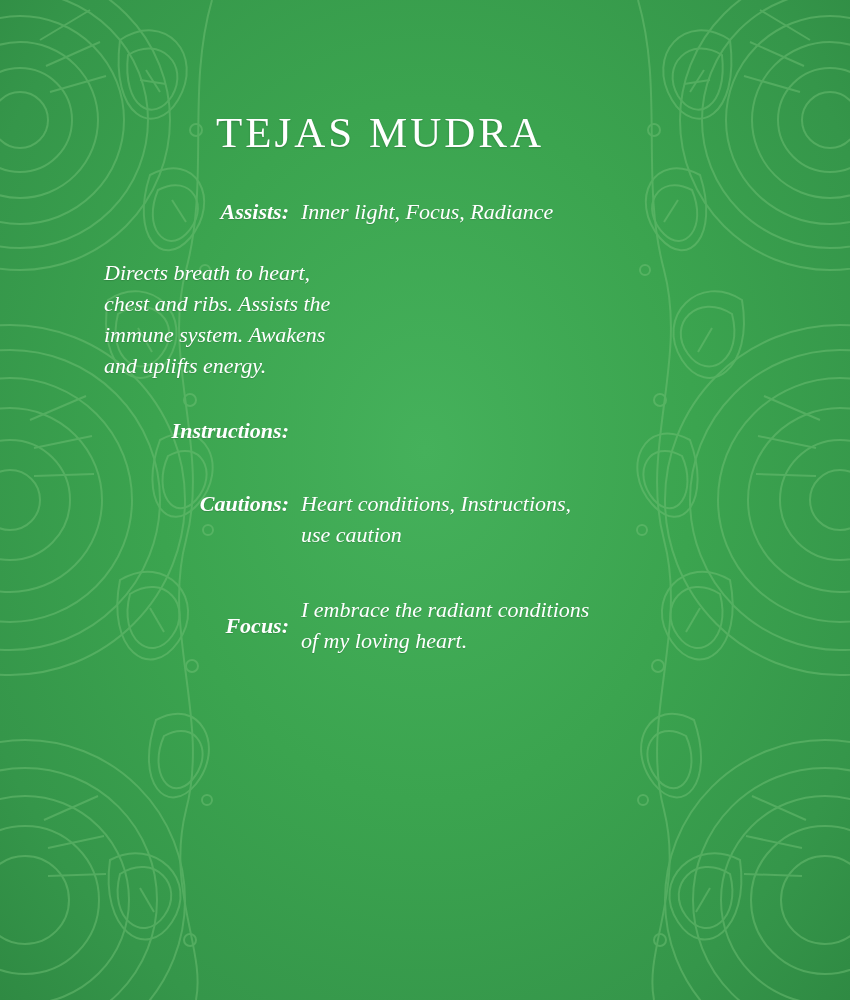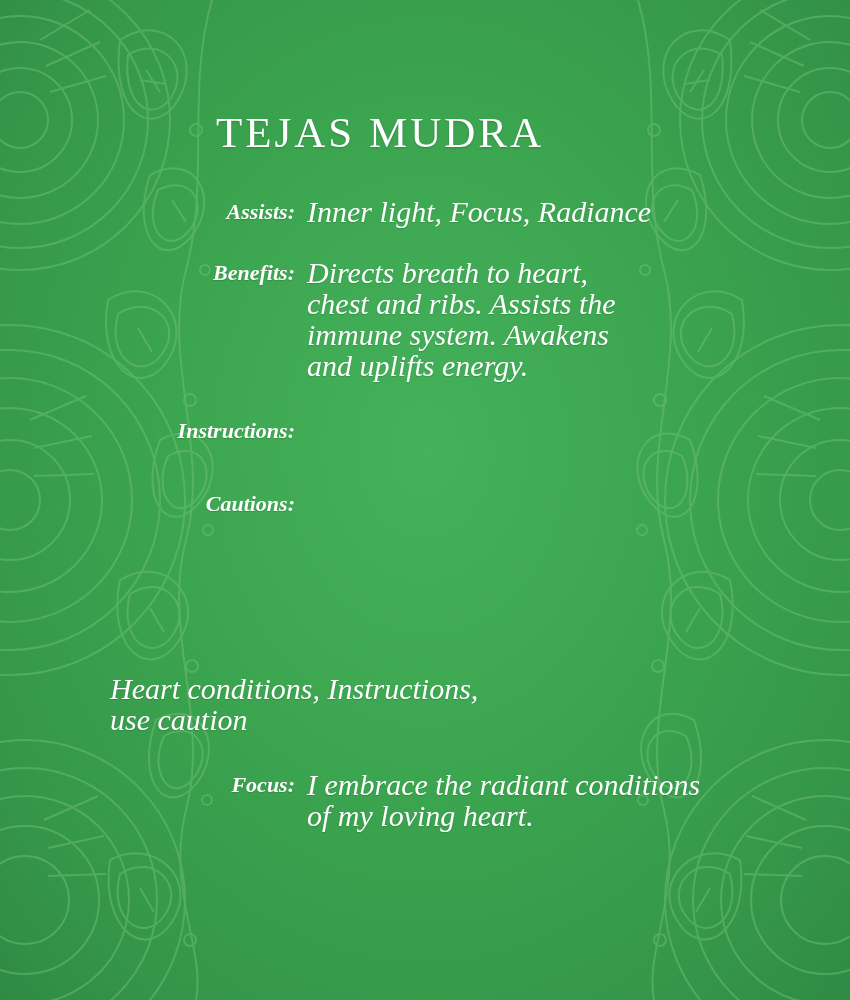--- a/index.html
+++ b/index.html
@@ -54,21 +54,21 @@
     font-family: "Liberation Serif", serif;
     font-size: 43px;
     letter-spacing: 3px;
     font-weight: 400;
     text-shadow: 0 1px 2px rgba(0,0,0,0.18);
   }
 
   .rows {
     position: absolute;
     top: 196px;
-    left: 110px;
+    left: 104px;
     width: 640px;
   }
 
   .row {
     display: flex;
     align-items: flex-start;
     margin-bottom: 26px;
   }
 
   .row .label {
@@ -84,31 +84,31 @@
     line-height: 31px;
     white-space: nowrap;
     text-shadow: 0 1px 1px rgba(0,0,0,0.15);
   }
 
   .row .value {
     flex: 1 1 auto;
     color: #ffffff;
     font-family: "Liberation Serif", serif;
     font-style: italic;
-    font-size: 30px;
+    font-size: 22px;
     line-height: 31px;
     text-shadow: 0 1px 1px rgba(0,0,0,0.15);
     white-space: pre-line;
   }
 
   .row.assists      { margin-bottom: 30px; }
   .row.benefits     { margin-bottom: 34px; }
   .row.instructions { margin-bottom: 42px; }
-  .row.cautions     { margin-bottom: 34px; flex-direction: column; }
-  .row.focus        { margin-bottom: 0; }
+  .row.cautions     { margin-bottom: 44px; }
+  .row.focus        { margin-bottom: 0; align-items: center; }
 </style>
 </head>
 <body>
 
 <div class="card">
 
   <div class="ornament left">
     <svg width="215" height="1000" viewBox="0 0 215 1000" xmlns="http://www.w3.org/2000/svg">
       <g stroke="#74c278" stroke-width="2" fill="none" opacity="0.85">
 
@@ -246,21 +246,20 @@
     <div class="title">TEJAS MUDRA</div>
 
     <div class="rows">
 
       <div class="row assists">
         <div class="label">Assists:</div>
         <div class="value">Inner light, Focus, Radiance</div>
       </div>
 
       <div class="row benefits">
-        <div class="label">Benefits:</div>
         <div class="value">Directs breath to heart,
 chest and ribs. Assists the
 immune system. Awakens
 and uplifts energy.</div>
       </div>
 
       <div class="row instructions">
         <div class="label">Instructions:</div>
       </div>
 

